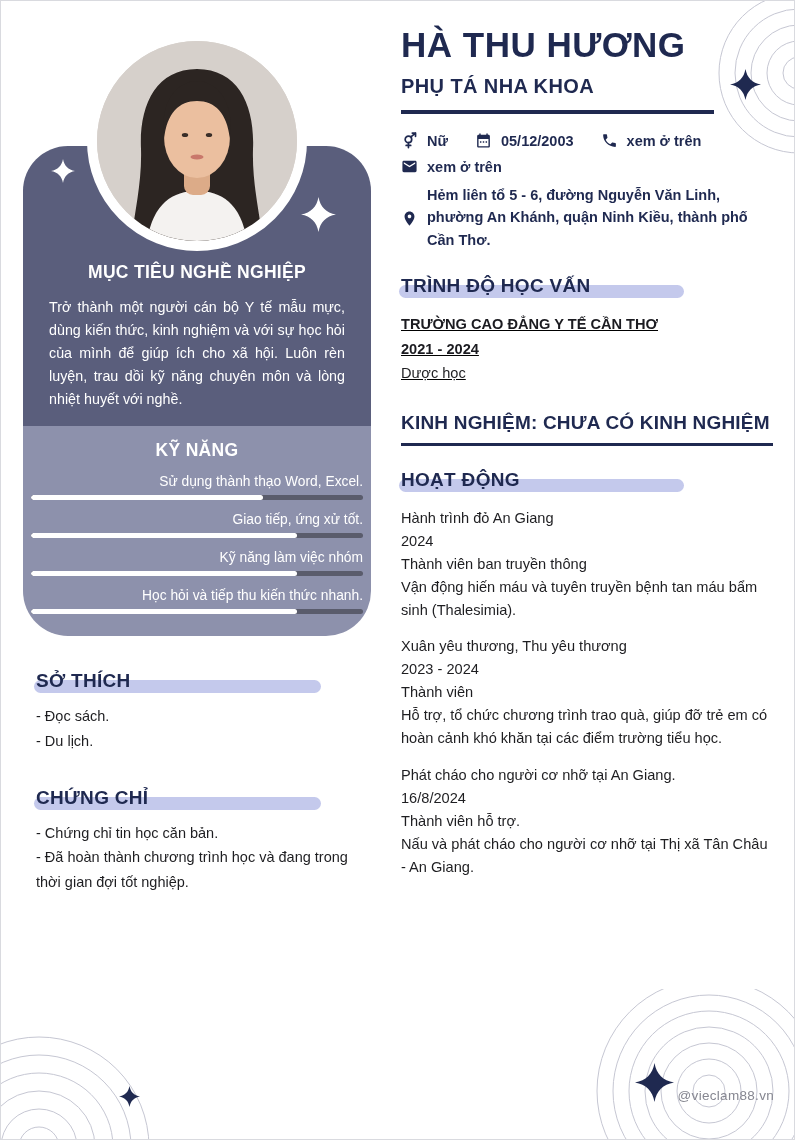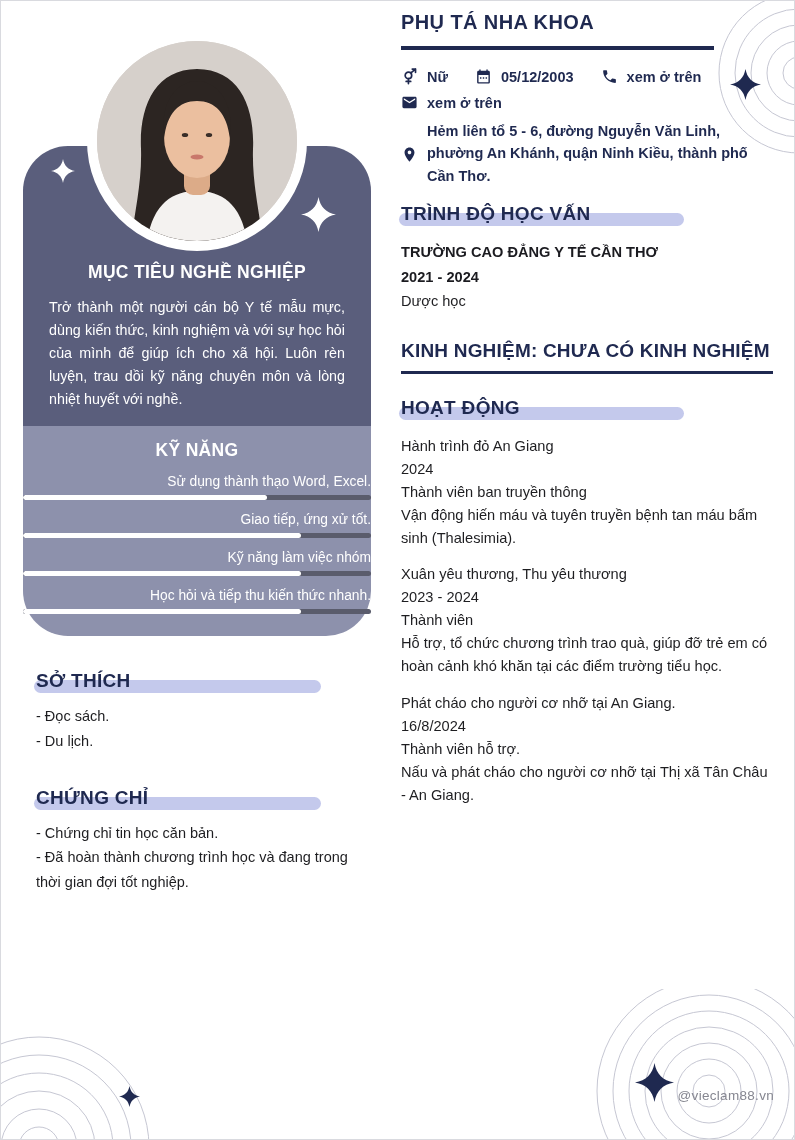--- a/index.html
+++ b/index.html
@@ -50,21 +50,21 @@
     padding:116px 26px 16px; color:#fff;
   }
   .objective-box h2{
     font-size:17.5px; letter-spacing:.3px; text-align:center; margin-bottom:13px; font-weight:700;
   }
   .objective-box p{
     font-size:14.3px; line-height:1.6; text-align:justify;
   }
   .skills-box{
     background:var(--side2); border-radius:0 0 45px 45px;
-    padding:14px 0 22px; color:#fff;
+    padding:14px 8px 22px; color:#fff;
   }
   .skills-box h2{ text-align:center; font-size:17.5px; font-weight:700; margin-bottom:13px; letter-spacing:.3px; }
   .skill{ margin-bottom:12px; }
   .skill:last-child{ margin-bottom:0; }
   .skill-label{ font-size:13.8px; margin-bottom:6px;text-align:right; }
   .skill-track{ height:5px; background:var(--track); border-radius:3px; overflow:hidden; }
   .skill-fill{ height:100%; background:#fff; border-radius:3px; }
   .side-sec{ margin:34px 0 0 13px; width:330px; }
   .h-bar{
     position:relative; display:inline-block;
@@ -86,21 +86,21 @@
   .contact{ margin-top:18px; color:var(--navy); font-weight:600; font-size:14.5px; }
   .c-row{ display:flex; margin-bottom:9px; }
   .c-item{ display:flex; align-items:center; gap:9px; margin-right:27px; }
   .c-item:last-child{ margin-right:0; }
   .c-icon{ width:17px; height:17px; flex:none; }
   .c-icon path, .c-icon .fillbit{ fill:var(--navy); }
   .c-icon .strokebit{ fill:none; stroke:var(--navy); stroke-width:2.4; stroke-linecap:round; }
   .c-row.addr{ align-items:flex-start; }
   .c-row.addr .c-icon{ margin-top:2px; }
   .addr-text{ width:336px; line-height:1.55; }
-  .sec{ margin-top:16px; }
+  .sec{ margin-top:24px;text-decoration:underline; }
   .edu-block{ margin-top:15px; font-size:14.6px; line-height:1.66; color:var(--ink); }
   .edu-school, .edu-years{ font-weight:700; color:#1b1b20; }
   .exp-head{
     margin-top:27px; font-size:19px; font-weight:700; color:var(--navy);
     letter-spacing:.2px; padding-bottom:9px; border-bottom:3px solid var(--navy);
   }
   .activities{ margin-top:23px; }
   .act-block{ margin-top:13px; font-size:14.6px; line-height:1.58; color:var(--ink); }
   .act-block:first-of-type{ margin-top:16px; }
 </style>
@@ -220,20 +220,21 @@
       </h3>
       <div class="side-items">
         <div>- Chứng chỉ tin học căn bản.</div>
         <div>- Đã hoàn thành chương trình học và đang trong thời gian đợi tốt nghiệp.</div>
       </div>
     </section>
   </aside>
 
   <main class="right">
 
+    <h1 class="name">HÀ THU HƯƠNG</h1>
     <div class="job-title">PHỤ TÁ NHA KHOA</div>
     <div class="title-rule"></div>
 
     <div class="contact">
       <div class="c-row">
         <div class="c-item">
           <svg class="c-icon" viewBox="0 0 24 24">
             <g class="strokebit">
                 <circle cx="10.5" cy="10.5" r="4.6"></circle>
                 <path d="M10.5 15.1 V 22 M7.3 19 h6.4 M14 7 L20.5 1.5 M20.5 1.5 h-4.6 M20.5 1.5 v4.6"></path>

